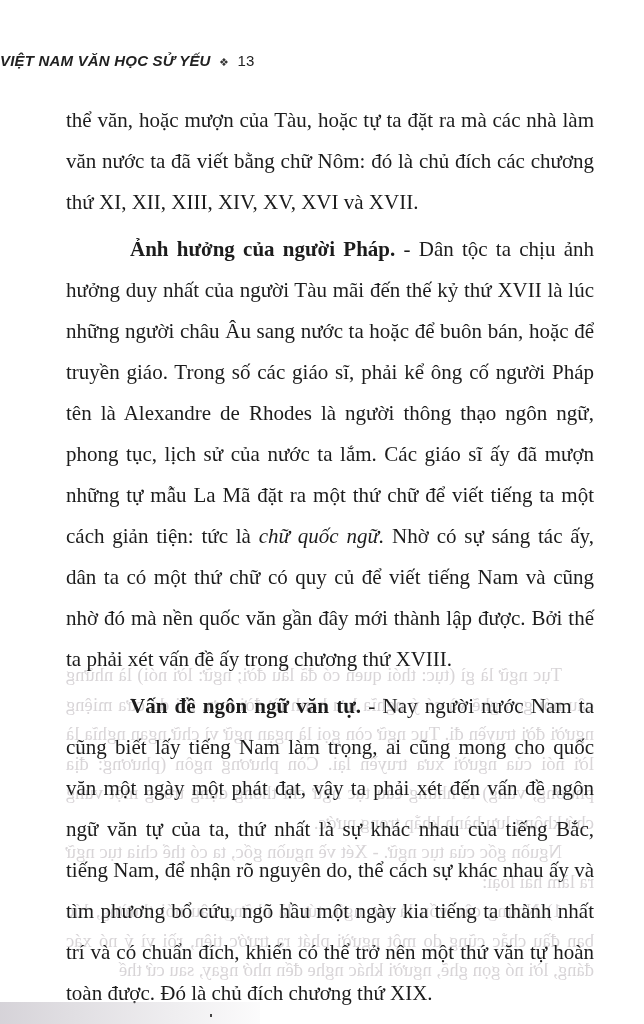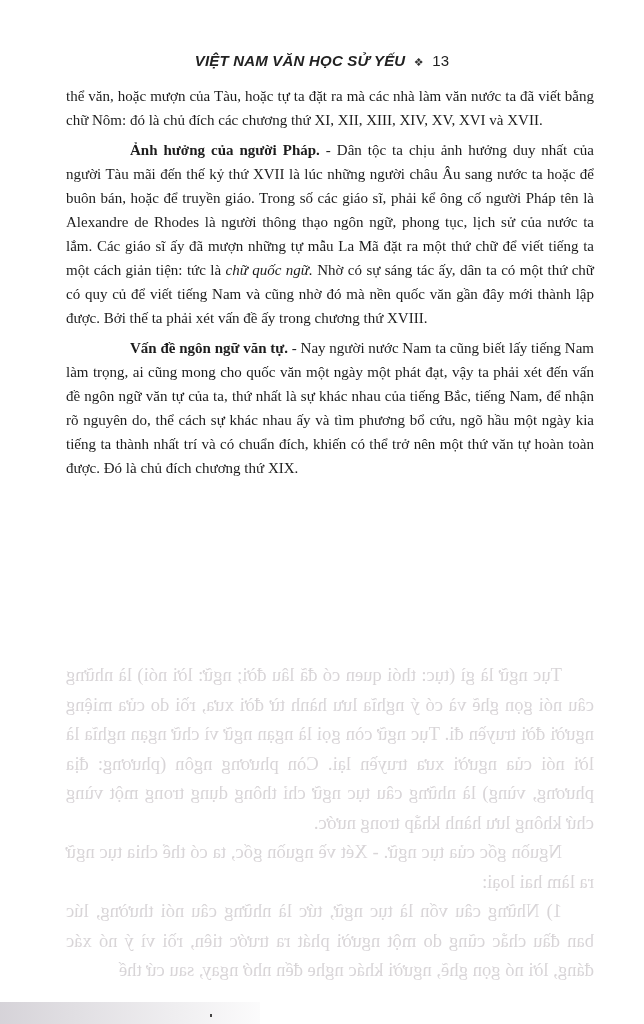--- a/index.html
+++ b/index.html
@@ -5,31 +5,30 @@
   html, body { margin: 0; padding: 0; }
   body {
     width: 644px; height: 1024px; overflow: hidden;
     background: #ffffff;
     position: relative;
     font-family: "DejaVu Serif", "Liberation Serif", serif;
     color: #1a1a1a;
   }
   .header {
     position: absolute; top: 52px; left: 0; width: 644px;
-    text-align: center;
     font-family: "Liberation Sans", "DejaVu Sans", sans-serif;
     font-weight: bold; font-style: italic;
     font-size: 15px; letter-spacing: 0.2px; color: #222;
   }
   .header .sep { font-style: normal; font-size: 11px; margin: 0 4px; color: #333; }
   .header .pnum { font-style: normal; font-weight: normal; }
   .body {
-    position: absolute; top: 84px; left: 66px; width: 528px;
+    position: absolute; top: 100px; left: 66px; width: 528px;
     font-family: "Liberation Serif", "DejaVu Serif", serif;
-    font-size: 15px; line-height: 24px; text-align: justify;
+    font-size: 21px; line-height: 41px; text-align: justify;
     color: #1c1c1c;
   }
   .body p { margin: 0 0 6px 0; }
   .body p.indent { text-indent: 32px; }
   .body b { font-weight: bold; margin-left: 32px; }
   .bleed {
     position: absolute; top: 660px; left: 66px; width: 528px;
     font-family: "Liberation Serif", "DejaVu Serif", serif;
     font-size: 18.6px; line-height: 29.5px;
     color: #b9b3b8; opacity: 0.55; text-align: justify;

